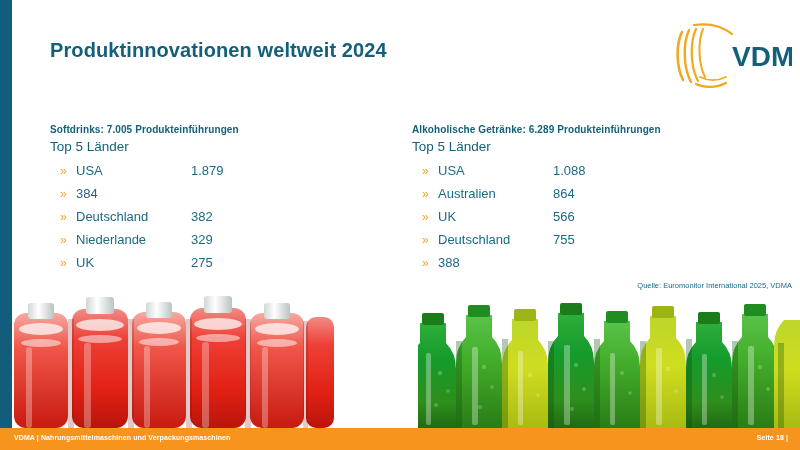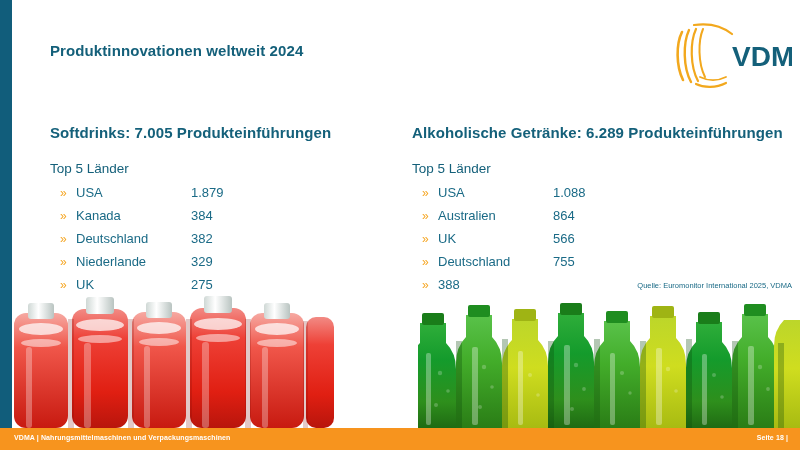--- a/index.html
+++ b/index.html
@@ -45,21 +45,21 @@
     text-align: center;
     line-height: 12px;
   }
 
   
   .title {
     position: absolute;
     left: 50px;
     top: 38px;
     color: #14607a;
-    font-size: 15px;
+    font-size: 20px;
     font-weight: bold;
     line-height: 25px;
     letter-spacing: 0.1px;
   }
   .title .line { display: block; white-space: nowrap; }
 
   
   .logo {
     position: absolute;
     right: 8px;
@@ -72,24 +72,24 @@
   
   .column {
     position: absolute;
     top: 124px;
   }
   .column.left  { left: 50px;  width: 340px; }
   .column.right { left: 412px; width: 380px; }
 
   .col-heading {
     color: #14607a;
-    font-size: 15px;
+    font-size: 10px;
     font-weight: bold;
     white-space: nowrap;
-    margin: 0 0 20px 0;
+    margin: 0 0 4px 0;
     letter-spacing: 0.1px;
   }
   .col-subheading {
     color: #14607a;
     font-size: 13.5px;
     font-weight: normal;
     margin: 0 0 9px 0;
   }
 
   .country-list {
@@ -212,21 +212,20 @@
     <div class="col-heading">Softdrinks: 7.005 Produkteinführungen</div>
     <div class="col-subheading">Top 5 Länder</div>
     <ul class="country-list">
       <li class="country-row">
         <span class="chev">»</span>
         <span class="country-name">USA</span>
         <span class="country-value">1.879</span>
       </li>
       <li class="country-row">
         <span class="chev">»</span>
-        <span class="country-name">Kanada</span>
         <span class="country-value">384</span>
       </li>
       <li class="country-row">
         <span class="chev">»</span>
         <span class="country-name">Deutschland</span>
         <span class="country-value">382</span>
       </li>
       <li class="country-row">
         <span class="chev">»</span>
         <span class="country-name">Niederlande</span>

